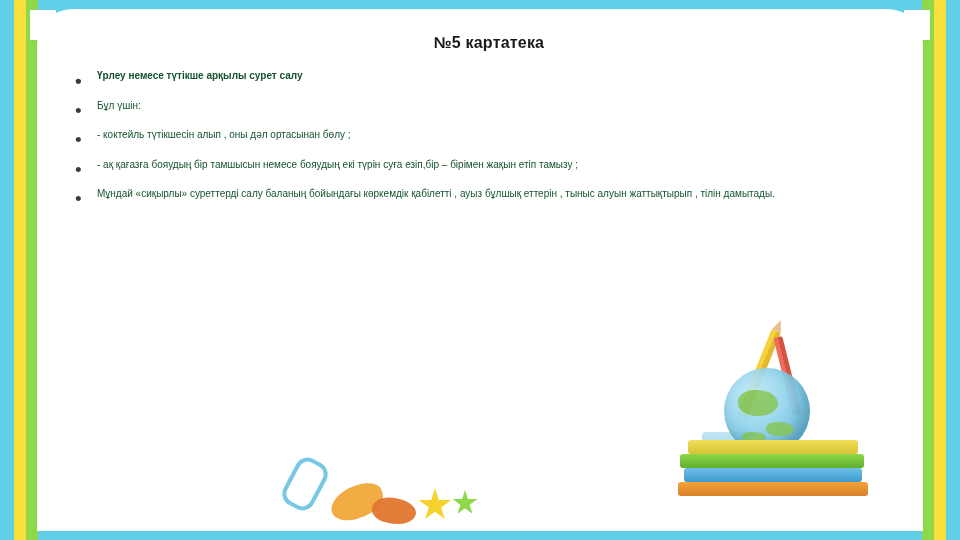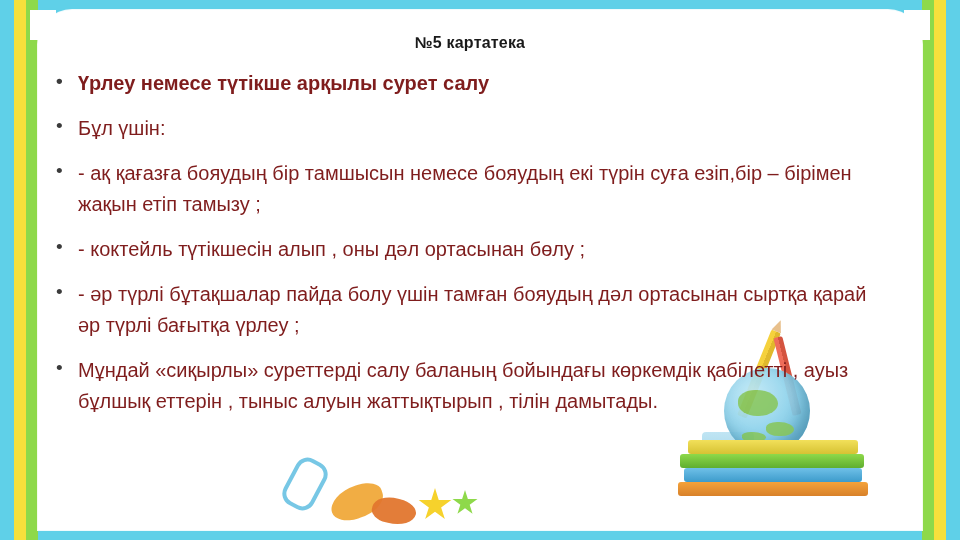--- a/index.html
+++ b/index.html
@@ -184,43 +184,43 @@
     width: 26px; height: 44px;
     border: 4px solid #5fbde0;
     border-radius: 13px;
     transform: rotate(28deg);
     opacity: 0.85;
   }
 
   
   .content {
     position: absolute;
-    left: 50px; top: 26px;
+    left: 69px; top: 26px;
     width: 840px;
   }
   .title {
     text-align: center;
     font-weight: bold;
     font-size: 16px;
     color: #1a1a1a;
     margin: 8px 0 16px 0;
     letter-spacing: 0.2px;
   }
   ul.bullets {
     list-style: none;
     margin: 0;
     padding: 0;
   }
   ul.bullets li {
     position: relative;
     padding-left: 28px;
     margin: 0 0 14px 0;
-    font-size: 20px;
+    font-size: 10px;
     line-height: 1.55;
-    color: #7f1d1d;
+    color: #14532d;
   }
   ul.bullets li::before {
     content: "•";
     position: absolute;
     left: 6px;
     top: -2px;
     font-size: 19px;
     color: #3b3b3b;
     line-height: 1.55;
   }
@@ -257,20 +257,19 @@
   <div class="deco deco-leaf-b"></div>
   <div class="deco deco-star-y"></div>
   <div class="deco deco-star-g"></div>
 
   <div class="content">
     <div class="title">№5 картатека</div>
 
     <ul class="bullets">
       <li class="bold">Үрлеу немесе түтікше арқылы сурет салу</li>
       <li>Бұл үшін:</li>
+      <li>- коктейль түтікшесін алып , оны дәл ортасынан бөлу ;</li>
       <li>-  ақ қағазға бояудың бір тамшысын немесе бояудың екі түрін суға езіп,бір – бірімен жақын етіп тамызу ;</li>
-      <li>- коктейль түтікшесін алып , оны дәл ортасынан бөлу ;</li>
-      <li>- әр түрлі бұтақшалар пайда болу үшін тамған бояудың дәл ортасынан сыртқа қарай әр түрлі бағытқа үрлеу ;</li>
       <li>Мұндай «сиқырлы» суреттерді салу баланың бойындағы көркемдік қабілетті , ауыз бұлшық еттерін , тыныс алуын жаттықтырып , тілін дамытады.</li>
     </ul>
   </div>
 
 </div>
 
 </body></html>

